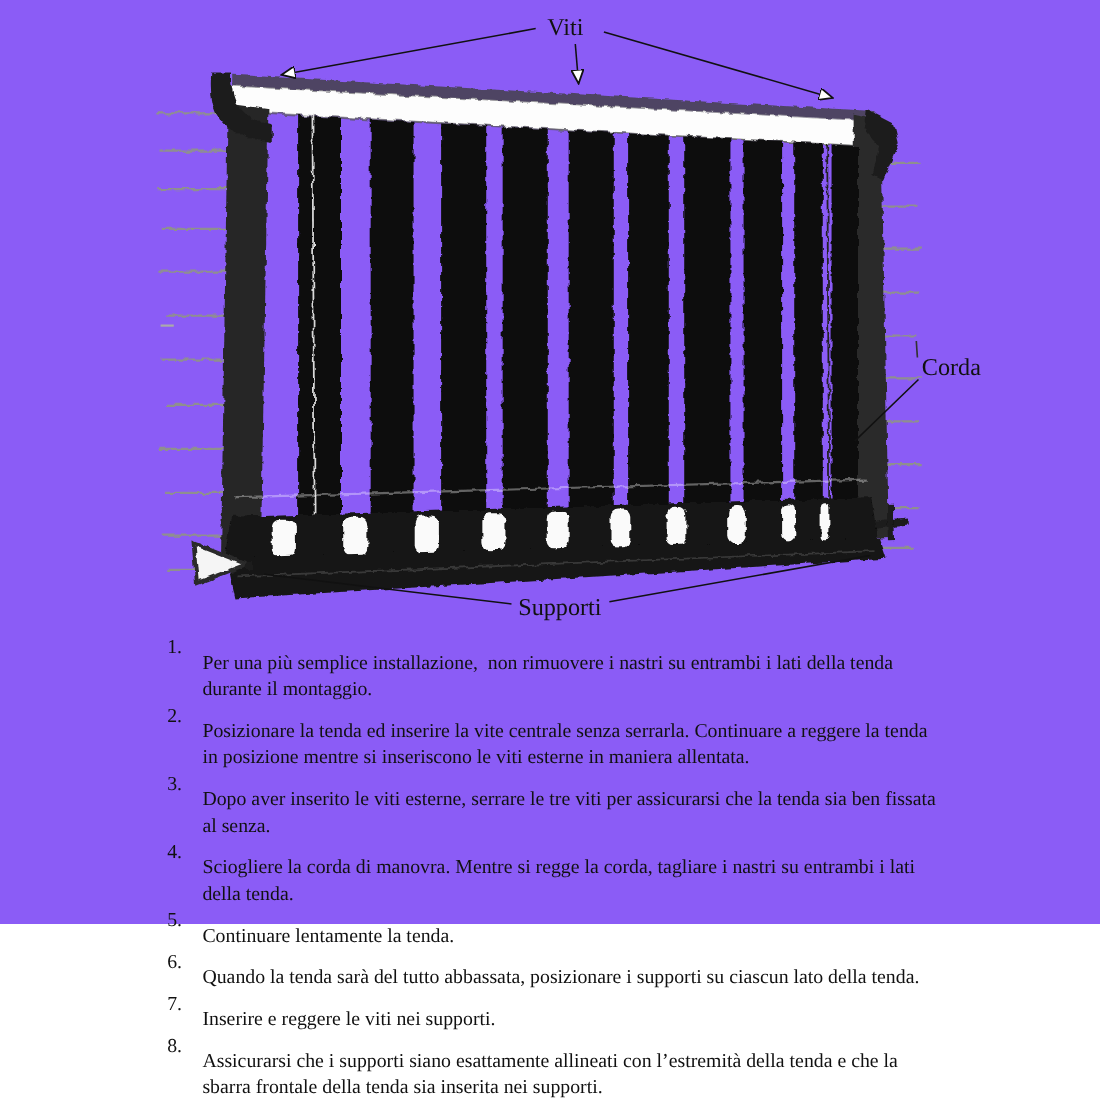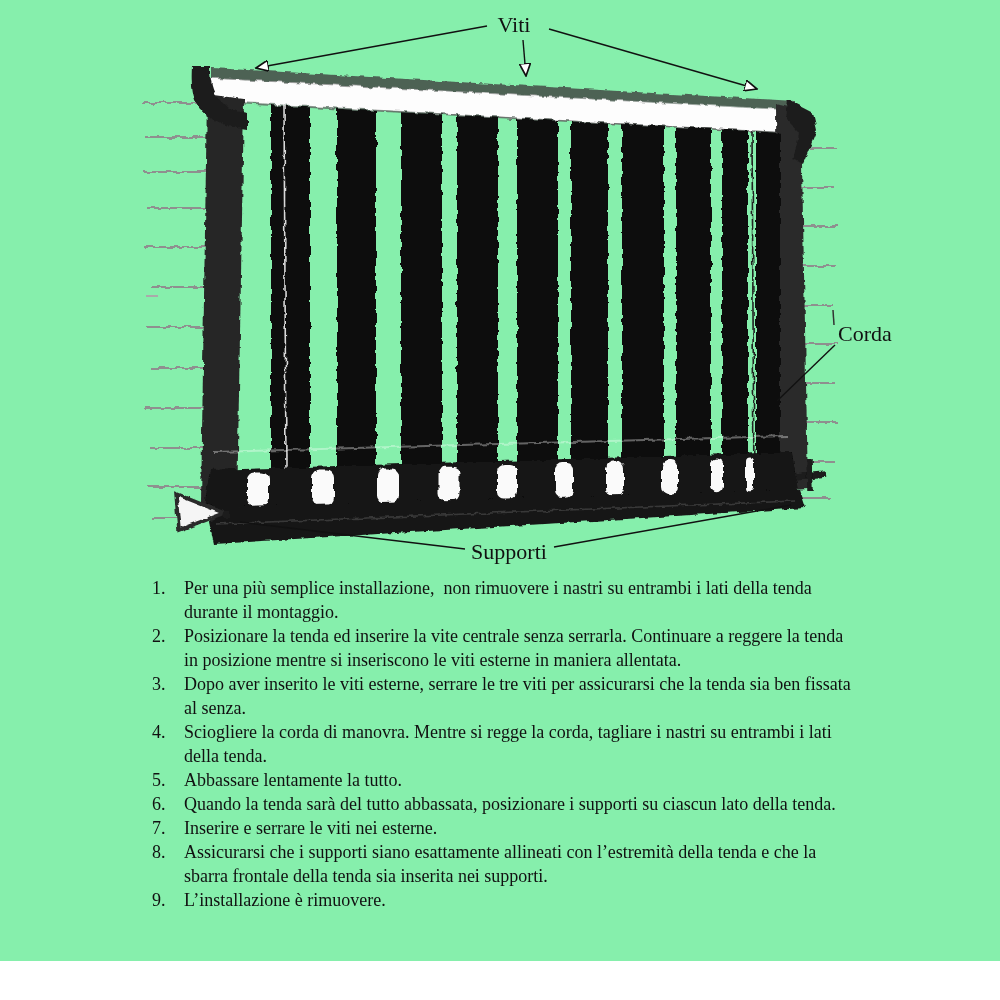--- a/index.html
+++ b/index.html
@@ -1,25 +1,25 @@
 <!DOCTYPE html>
 <html><head>
 <meta charset="utf-8">
 <style>
   html,body{margin:0;padding:0;background:#fff;}
   body{width:1000px;height:1000px;overflow:hidden;
        font-family:"Liberation Serif",serif;color:#111;}
-  .page{position:relative;width:1000px;height:961px;background:#86efac;}
+  .page{position:relative;width:1000px;height:840px;background:#8b5cf6;}
   .fig{display:block;width:1000px;height:572px;}
   .fig text{font-family:"Liberation Serif",serif;fill:#111;}
   .steps{margin:4px 0 0 152px;width:700px;padding:0;list-style:none;
          font-size:18px;line-height:24px;}
   .step{display:flex;}
   .step .num{flex:0 0 32px;}
-  .step .txt{flex:1;white-space:pre-wrap;}
+  .step .txt{flex:1;white-space:pre-wrap;margin-top:14px;}
 </style>
 </head>
 <body>
 
 <div class="page">
 
   <svg class="fig" viewBox="0 0 1000 572">
     <defs>
       <filter id="rough" x="-5%" y="-5%" width="110%" height="110%">
         <feTurbulence type="fractalNoise" baseFrequency="0.12" numOctaves="2" seed="7" result="n"></feTurbulence>
@@ -138,29 +138,29 @@
     <li class="step">
       <span class="num">3.</span>
       <span class="txt">Dopo aver inserito le viti esterne, serrare le tre viti per assicurarsi che la tenda sia ben fissata al senza.</span>
     </li>
     <li class="step">
       <span class="num">4.</span>
       <span class="txt">Sciogliere la corda di manovra. Mentre si regge la corda, tagliare i nastri su entrambi i lati della tenda.</span>
     </li>
     <li class="step">
       <span class="num">5.</span>
-      <span class="txt">Abbassare lentamente la tutto.</span>
+      <span class="txt">Continuare lentamente la tenda.</span>
     </li>
     <li class="step">
       <span class="num">6.</span>
       <span class="txt">Quando la tenda sarà del tutto abbassata, posizionare i supporti su ciascun lato della tenda.</span>
     </li>
     <li class="step">
       <span class="num">7.</span>
-      <span class="txt">Inserire e serrare le viti nei esterne.</span>
+      <span class="txt">Inserire e reggere le viti nei supporti.</span>
     </li>
     <li class="step">
       <span class="num">8.</span>
       <span class="txt">Assicurarsi che i supporti siano esattamente allineati con l’estremità della tenda e che la sbarra frontale della tenda sia inserita nei supporti.</span>
     </li>
     <li class="step">
       <span class="num">9.</span>
       <span class="txt">L’installazione è rimuovere.</span>
     </li>
   </ol>

